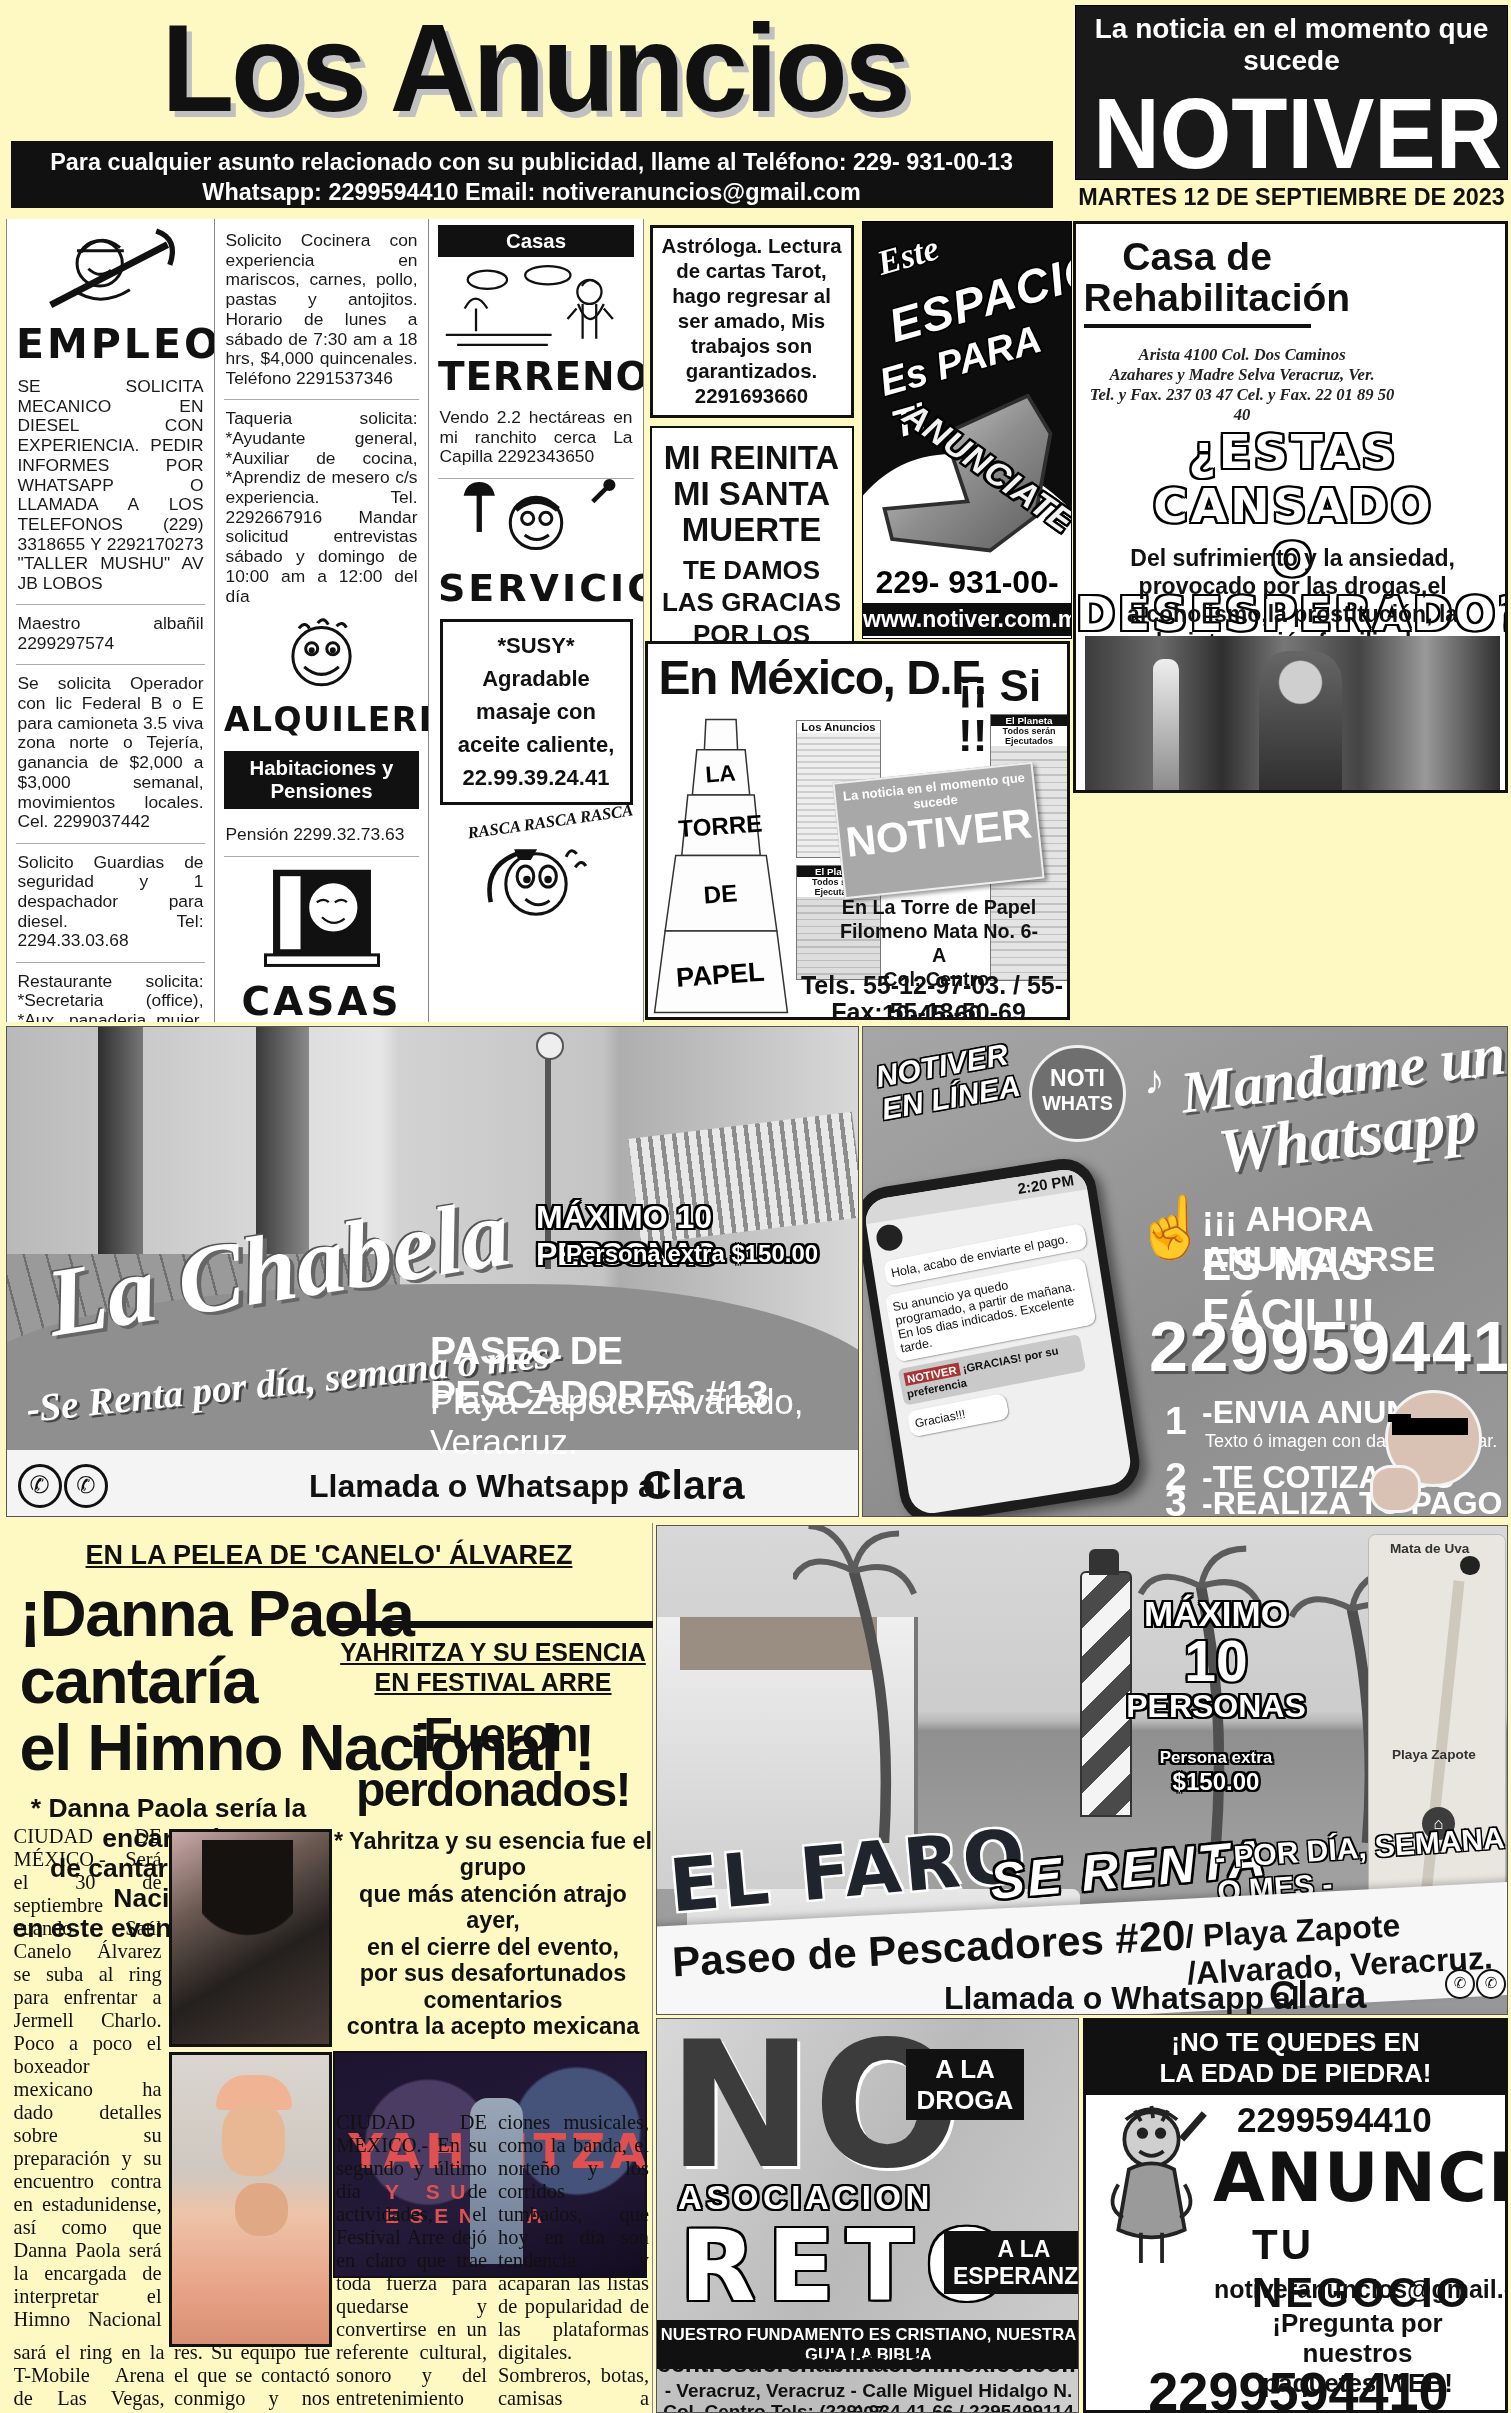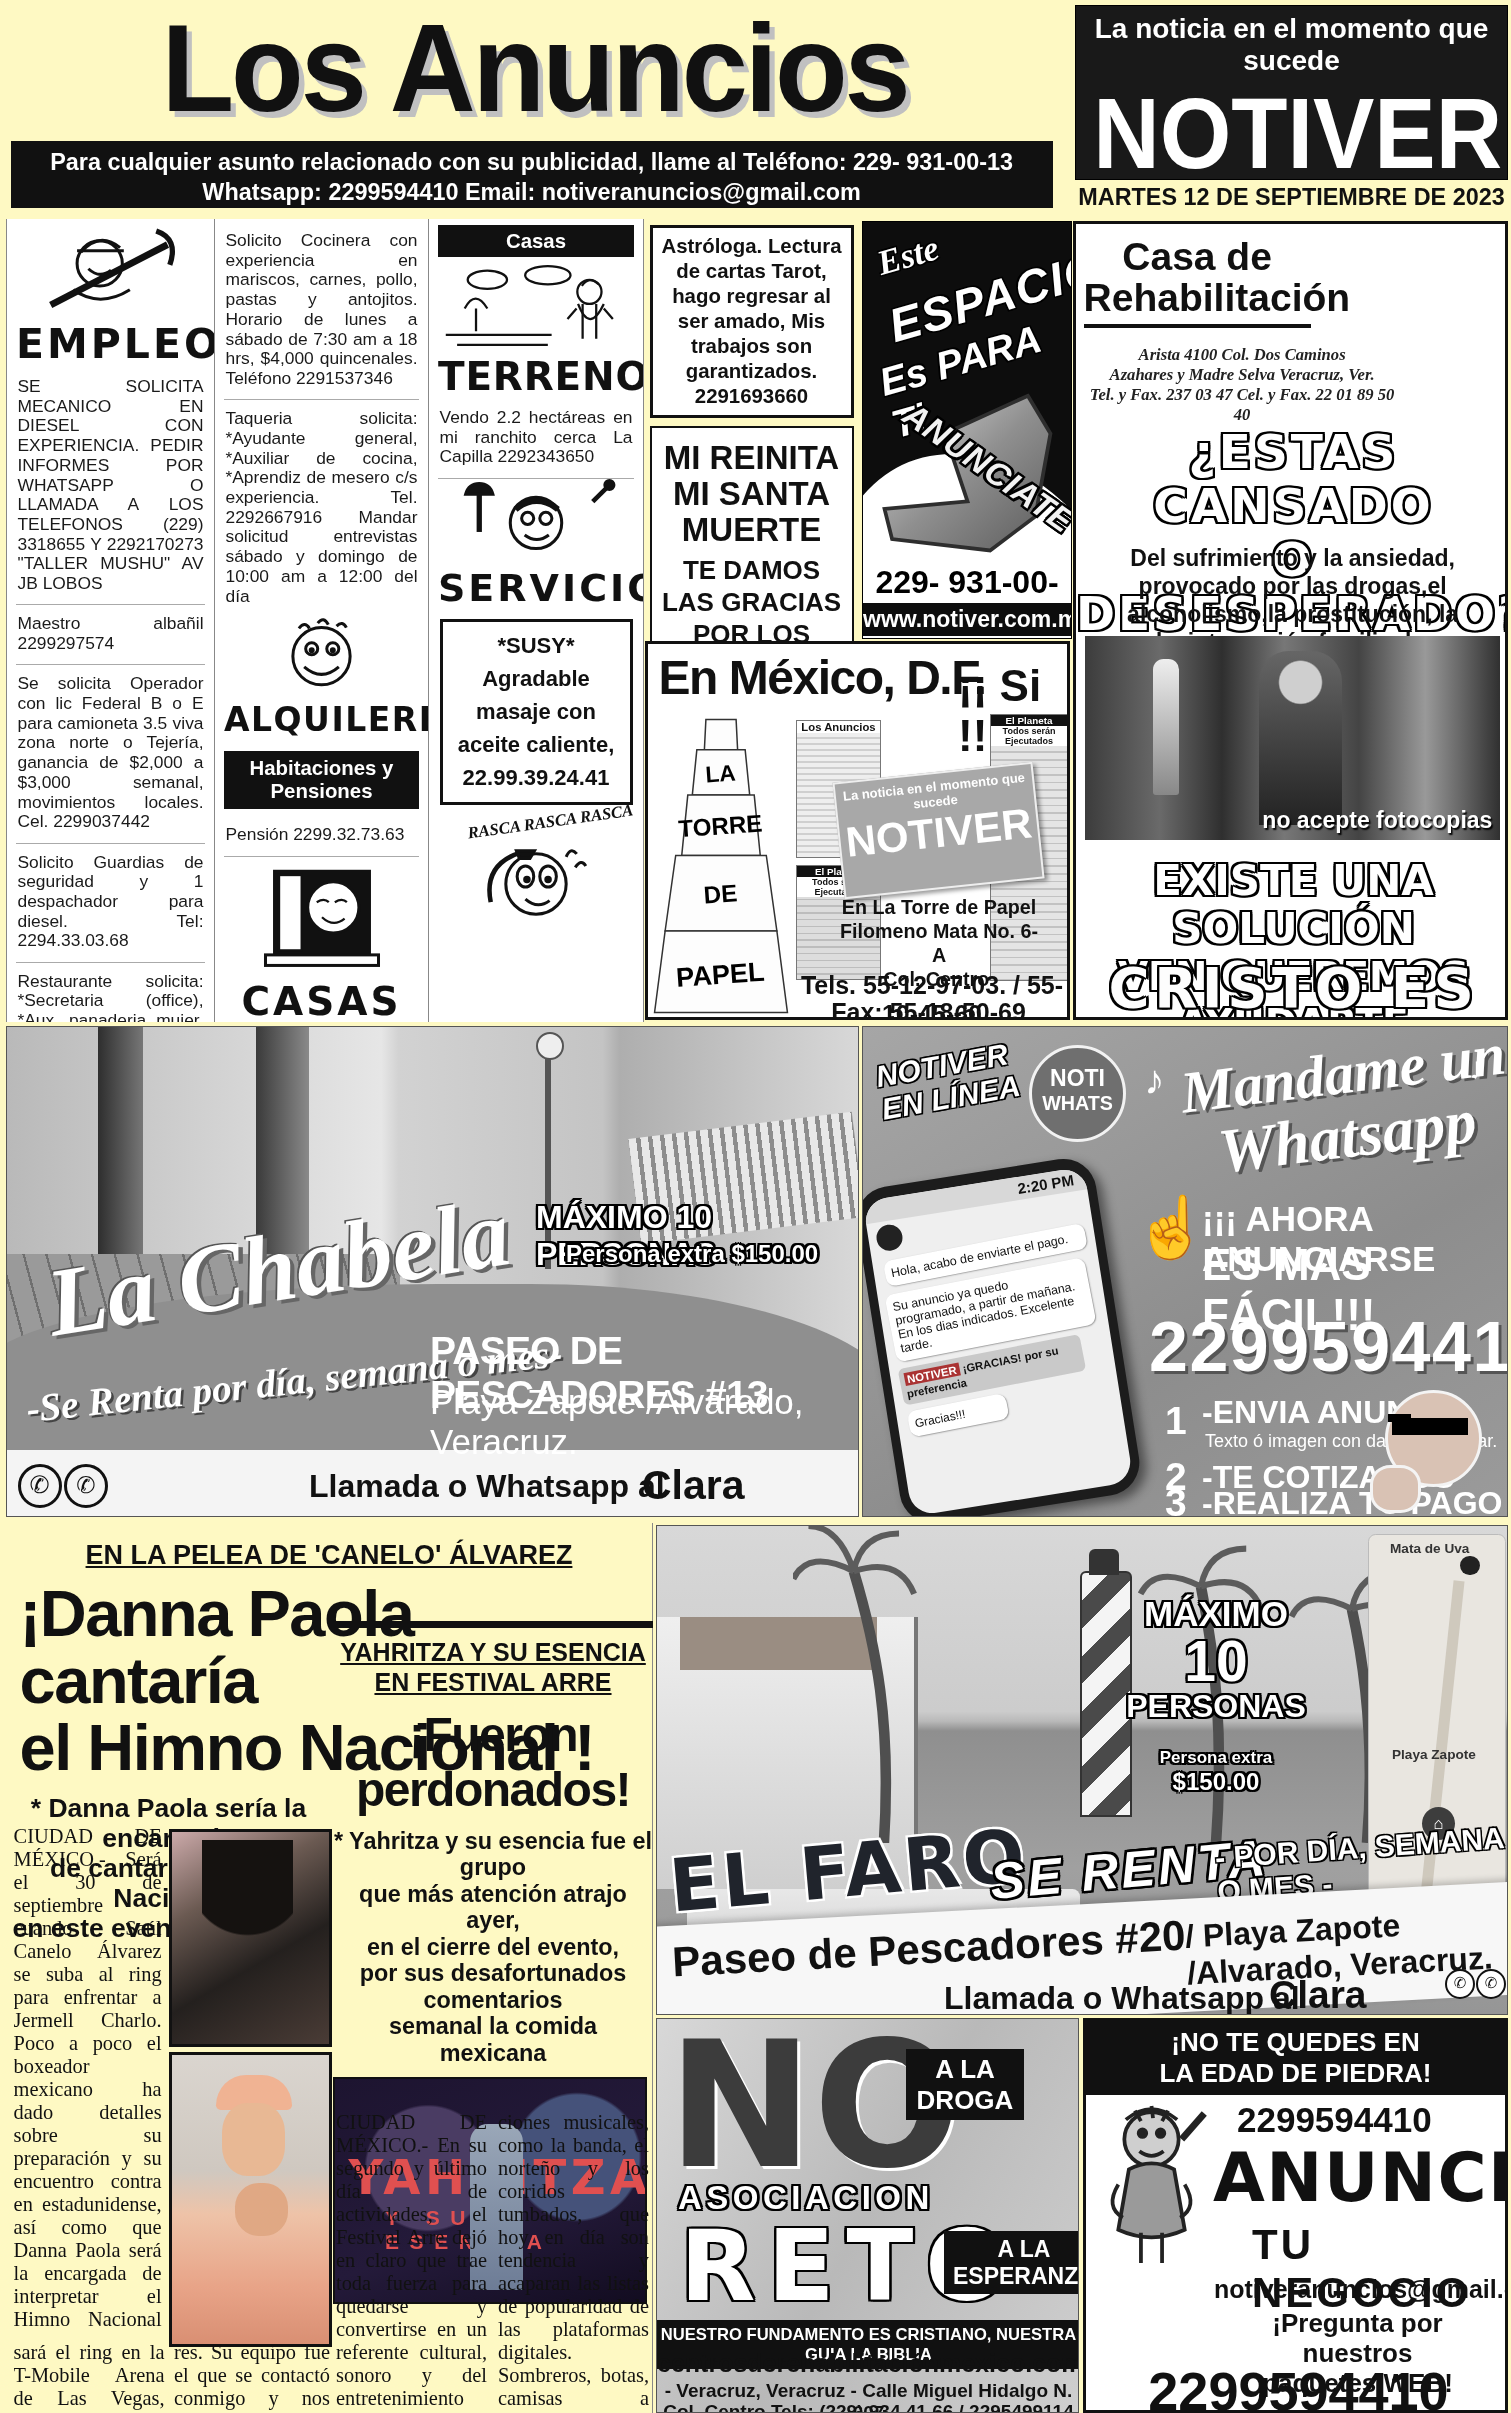--- a/index.html
+++ b/index.html
@@ -211,21 +211,21 @@
             <stop offset="1" stop-color="#5c5c5c"></stop>
       </linearGradient>
         </defs>
       <path d="M200 10 L230 60 L210 170 L150 215 L20 200 L10 160 L120 150 L90 60 Z" fill="url(#arrg)" stroke="#2e2e2e" stroke-width="5"></path>
     </svg>
     <div class="abs b ow" style="left:26px;top:227px;font-size:33px;font-style:italic;transform:rotate(35deg);letter-spacing:0.8px;color:#f2f2f2;">ANUNCIATE</div>
     <div class="abs b ob" style="left:4.5px;top:342px;width:199px;text-align:center;font-size:32px;color:#000;">229- 931-00-13</div>
     <div class="abs w b ctr" style="left:0;top:381px;width:208px;font-size:23px;background:#0d0d0d;padding:3px 0;">www.notiver.com.mx</div>
   </div>
 
-  <div class="abs boxed" style="left:1073px;top:221px;width:435px;height:799px;overflow:hidden;">
+  <div class="abs boxed" style="left:1073px;top:221px;width:435px;height:572px;overflow:hidden;">
     <div class="abs ctr" style="left:7.6px;top:12px;width:227px;">
       <div class="b" style="font-size:39px;line-height:41px;">Casa de</div>
       <div class="b" style="font-size:39px;line-height:42px;border-bottom:4.5px solid #111;padding-bottom:4.5px;">Rehabilitación</div>
     </div>
     <div class="abs ctr serif" style="left:7.6px;top:121px;width:317px;color:#222;">
       <div class="b" style="font-size:16.6px;font-style:italic;">Arista 4100 Col. Dos Caminos</div>
       <div class="b" style="font-size:16.6px;font-style:italic;">Azahares y Madre Selva Veracruz, Ver.</div>
       <div class="b" style="font-size:16.6px;font-style:italic;">Tel. y Fax. 237 03 47  Cel. y Fax. 22 01 89 50 40</div>
     </div>
     <div class="abs ctr" style="left:0;top:201px;width:435px;">
@@ -352,21 +352,21 @@
       <div class="b ctr" style="font-size:25px;line-height:30px;margin-top:9px;text-decoration:underline;">
         <div>YAHRITZA Y SU ESENCIA</div>
         <div>EN FESTIVAL ARRE</div>
       </div>
       <div class="hl ctr" style="font-size:48px;margin-top:10.6px;">¡Fueron perdonados!</div>
       <div class="b ctr" style="font-size:23.4px;line-height:26.5px;margin-top:10.6px;">
         <div>* Yahritza y su esencia fue el grupo</div>
         <div>que más atención atrajo ayer,</div>
         <div>en el cierre del evento,</div>
         <div>por sus desafortunados comentarios</div>
-        <div>semanal la comida mexicana</div>
+        <div>contra la acepto mexicana</div>
       </div>
       <div style="position:relative;width:314px;height:227px;margin-top:10.6px;border:2.3px solid #111;box-sizing:border-box;overflow:hidden;
                   background:radial-gradient(circle at 30% 40%,#4a3c63 0 24%,#0000 25%),radial-gradient(circle at 78% 35%,#45527a 0 22%,#0000 23%),linear-gradient(160deg,#1d1430,#241a3a 60%,#120c20);">
         <div class="abs b" style="left:13.6px;top:70px;font-size:48px;color:#e05050;letter-spacing:4.5px;font-family:'DejaVu Sans',sans-serif;">YAHRITZA</div>
         <div class="abs b" style="left:50px;top:127px;font-size:21px;color:#e05050;letter-spacing:10.6px;">Y SU ESENCIA</div>
         <div class="abs" style="left:135px;top:45px;width:53px;height:166px;background:linear-gradient(#9aa7b8,#6d7c96);border-radius:18px 18px 0 0;"></div>
       </div>
       <div class="abs artbody" style="left:3px;top:490px;width:151px;height:299px;overflow:hidden;">CIUDAD DE MÉXICO.- En su segundo y último día de actividades, el Festival Arre dejó en claro que trae toda fuerza para quedarse y convertirse en un referente cultural, sonoro y del entretenimiento en la Ciudad de México. En dos días de actividades en la Curva 4 del Autódromo Hermanos Rodríguez logró reunir a 140 mil personas (70 mil por día, según cifras oficiales otorgadas por Ocesa), convocó a 26 artistas, divididos en tres escenarios y dejó ver que la gente está ávida por tener distintas op-</div>
       <div class="abs artbody" style="left:165px;top:490px;width:151px;height:299px;overflow:hidden;">ciones musicales, como la banda, el norteño y los corridos tumbados, que hoy en día son tendencia y acaparan las listas de popularidad de las plataformas digitales. Sombreros, botas, camisas a cuadros, de franela, vasos de cerveza, mujeres con pestañas y uñas largas terminadas en pico, prendas en animal print, paliacates, comida y un ambiente muy festivo fueron parte esencial del paisaje de la primera edición del masivo popular.</div>
     </div>

